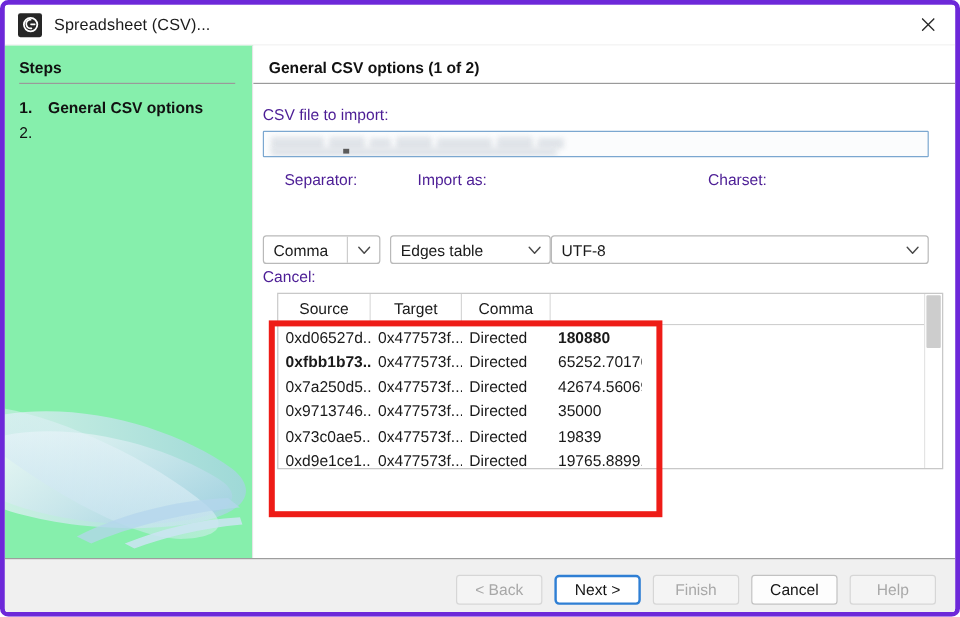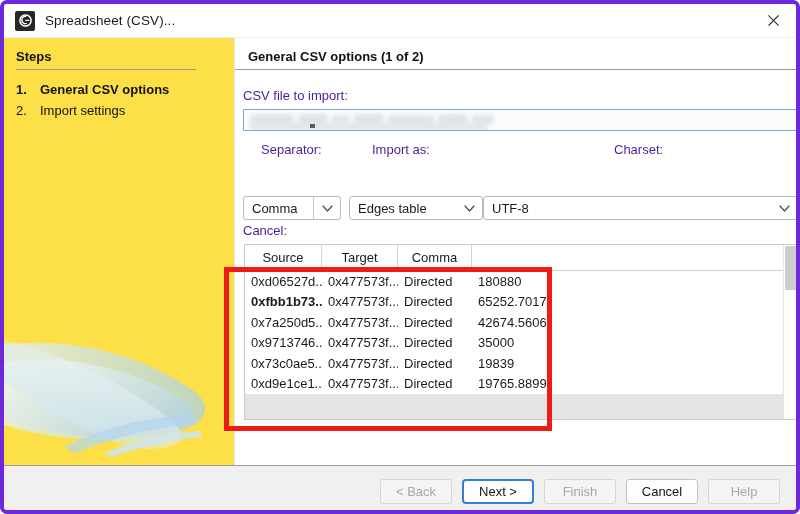--- a/index.html
+++ b/index.html
@@ -72,24 +72,23 @@
     position: relative;
     height: 427px;
     display: flex;
   }
 
   
   .steps-pane {
     position: relative;
     width: 206px;
     flex: none;
-    background: #fde047;
+    background: #86efac;
     border-right: 1px solid #e6e6e6;
     overflow: hidden;
-    padding-left: 24px;
   }
   .steps-title {
     position: absolute;
     left: 12px;
     top: 11px;
     font-size: 13px;
     font-weight: bold;
     color: #111;
   }
   .steps-rule {
@@ -219,24 +218,24 @@
     display: flex;
     align-items: center;
     justify-content: center;
   }
   .combo.split .combo-arrow { border-left: 1px solid #cdcdcd; height: 100%; }
   .chev { display: block; }
 
   
   .preview-outer {
     position: absolute;
-    left: 9px;
+    left: 20px;
     top: 178px;
     width: 555px;
-    height: 176px;
+    height: 147px;
     box-sizing: border-box;
     border: 1px solid #c8c8c8;
     background: #e5e5e5;
     overflow: hidden;
   }
   .tbl-header {
     display: flex;
     height: 25px;
     background: #ffffff;
     border-bottom: 1px solid #cfcfcf;
@@ -357,21 +356,20 @@
       <div class="steps-title">Steps</div>
       <div class="steps-rule"></div>
 
       <div class="steps-list">
         <div class="step-row active">
           <span class="step-num">1.</span>
           <span class="step-label">General CSV options</span>
         </div>
         <div class="step-row">
           <span class="step-num">2.</span>
-          <span class="step-label">Import settings</span>
         </div>
       </div>
 
       <svg class="swoosh" viewBox="0 0 206 140" preserveAspectRatio="none">
         <defs>
           <linearGradient id="g1" x1="0" y1="0" x2="1" y2="1">
             <stop offset="0%" stop-color="#ffffff"></stop>
             <stop offset="55%" stop-color="#cfe4f2"></stop>
             <stop offset="100%" stop-color="#9cc9e4"></stop>
           </linearGradient>
@@ -449,21 +447,21 @@
           <div class="th" style="width:76px;">Target</div>
           <div class="th" style="width:74px;">Comma</div>
           <div class="th" style="flex:1 1 auto; border-right:none;"></div>
         </div>
 
         <div class="tbl-body">
           <div class="tr">
             <div class="td" style="width:77px;">0xd06527d...</div>
             <div class="td" style="width:76px;">0x477573f...</div>
             <div class="td" style="width:74px;">Directed</div>
-            <div class="td" style="width:76px;">180880</div>
+            <div class="td" style="width:76px;font-weight:bold;">180880</div>
           </div>
           <div class="tr">
             <div class="td" style="width:77px;font-weight:bold;">0xfbb1b73...</div>
             <div class="td" style="width:76px;">0x477573f...</div>
             <div class="td" style="width:74px;">Directed</div>
             <div class="td" style="width:76px;">65252.70176</div>
           </div>
           <div class="tr">
             <div class="td" style="width:77px;">0x7a250d5...</div>
             <div class="td" style="width:76px;">0x477573f...</div>

